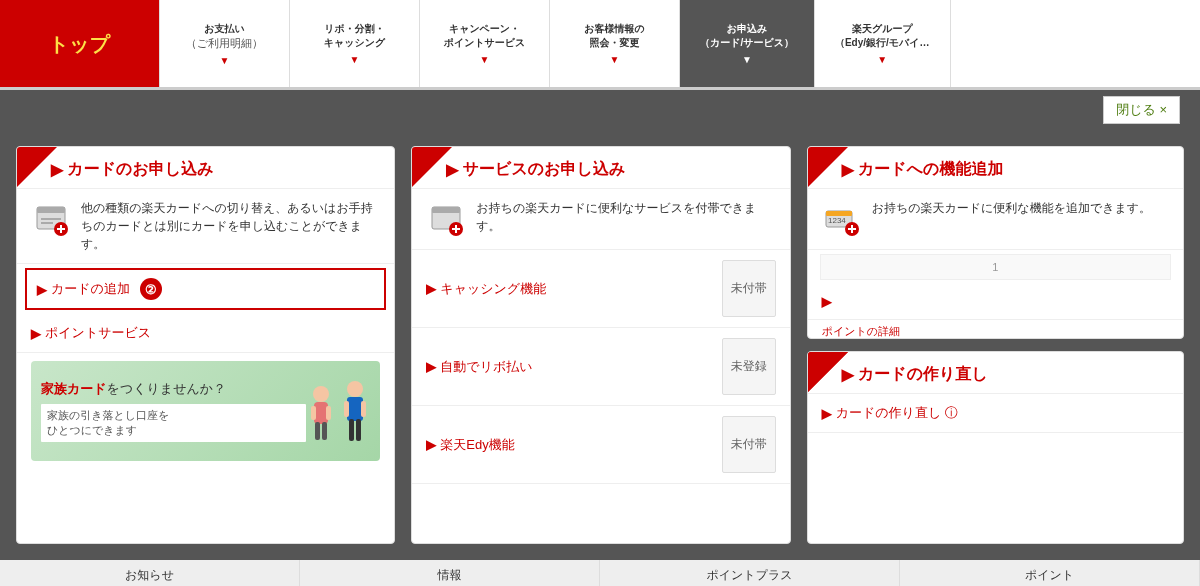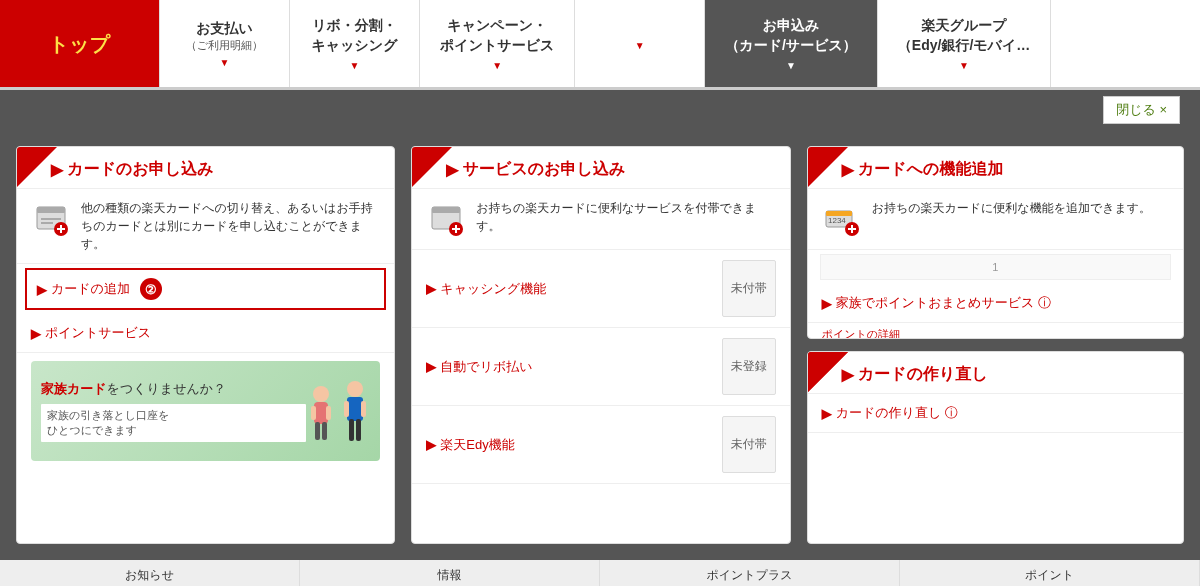--- a/index.html
+++ b/index.html
@@ -41,21 +41,21 @@
     .nav-item .sub-arrow {
       color: #cc0000;
       font-size: 10px;
       margin-top: 4px;
     }
     .nav-item.active-dark .sub-arrow {
       color: #fff;
     }
     .nav-item .main-label {
       font-weight: bold;
-      font-size: 14px;
+      font-size: 10px;
       line-height: 1.4;
     }
     .nav-item.active-red .main-label {
       font-size: 20px;
     }
     .nav-item .sub-label {
       font-size: 11px;
       color: #555;
     }
 
@@ -274,20 +274,21 @@
   </div>
   <div class="nav-item">
     <span class="main-label" style="text-align:center">リボ・分割・<br>キャッシング</span>
     <span class="sub-arrow">▼</span>
   </div>
   <div class="nav-item">
     <span class="main-label" style="text-align:center">キャンペーン・<br>ポイントサービス</span>
     <span class="sub-arrow">▼</span>
   </div>
   <div class="nav-item">
+    <span class="main-label" style="text-align:center">お客様情報の<br>照会・変更</span>
     <span class="sub-arrow">▼</span>
   </div>
   <div class="nav-item active-dark">
     <span class="main-label" style="text-align:center">お申込み<br>（カード/サービス）</span>
     <span class="sub-arrow">▼</span>
   </div>
   <div class="nav-item">
     <span class="main-label" style="text-align:center">楽天グループ<br>（Edy/銀行/モバイ…</span>
     <span class="sub-arrow">▼</span>
   </div>
@@ -426,21 +427,20 @@
             <line x1="24" y1="28" x2="32" y2="28" stroke="#fff" stroke-width="2"></line>
           </svg>
         </div>
         <div style="font-size:12px;line-height:1.5;">お持ちの楽天カードに便利な機能を追加できます。</div>
       </div>
 
       <div style="background:#f9f9f9;border:1px solid #eee;margin:4px 12px;padding:6px;font-size:11px;color:#999;text-align:center;">1</div>
 
       <div class="card-link">
         <span style="color:#cc0000;font-weight:bold;">▶</span>
-        <span>家族でポイントおまとめサービス ⓘ</span>
       </div>
       <div style="font-size:11px;color:#cc0000;padding:4px 14px;cursor:pointer;">ポイントの詳細</div>
     </div>
 
     <div class="card card-bottom" style="position:relative;overflow:hidden;">
       <div style="position:absolute;top:0;left:0;width:0;height:0;border-style:solid;border-width:40px 40px 0 0;border-color:#cc0000 transparent transparent transparent;"></div>
       <div class="card-header">
         <div class="card-title">
           <span style="color:#cc0000;font-weight:bold;">▶</span>
           <span>カードの作り直し</span>

